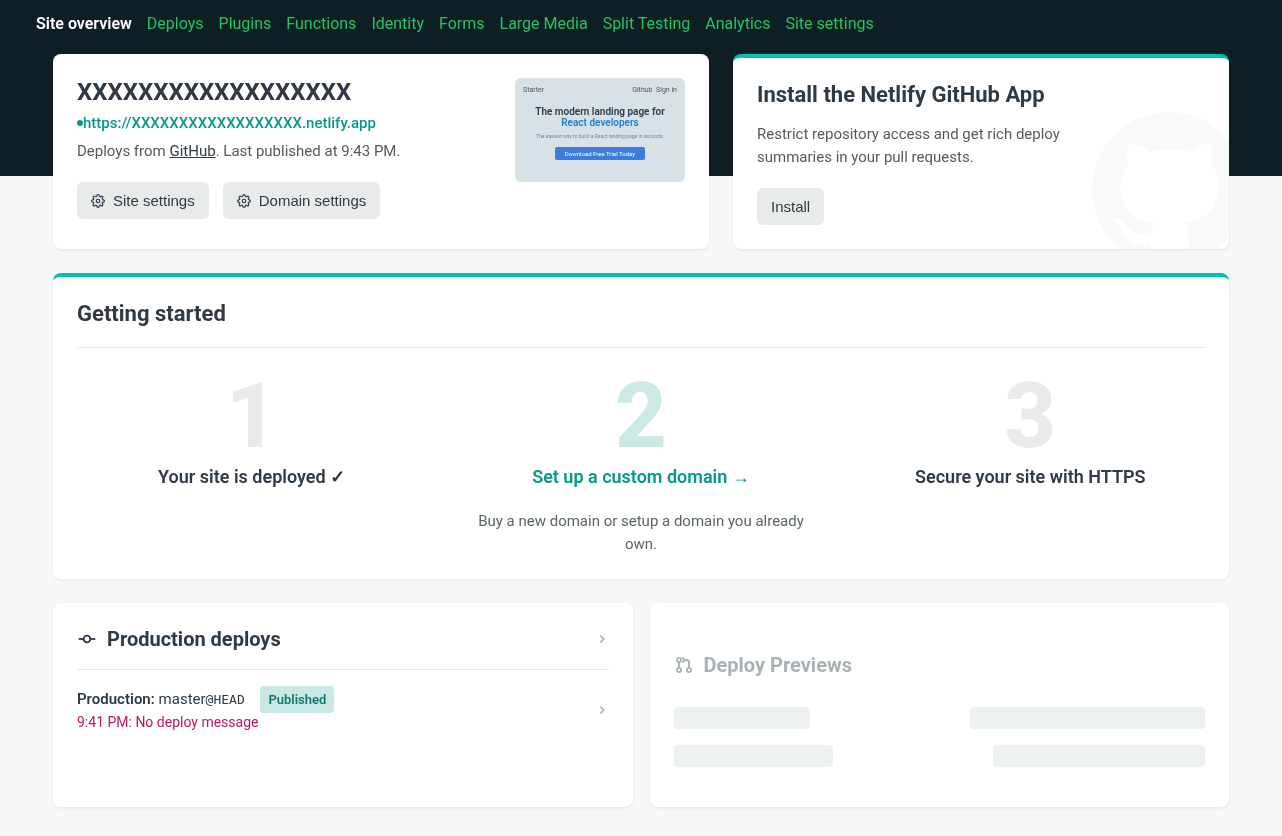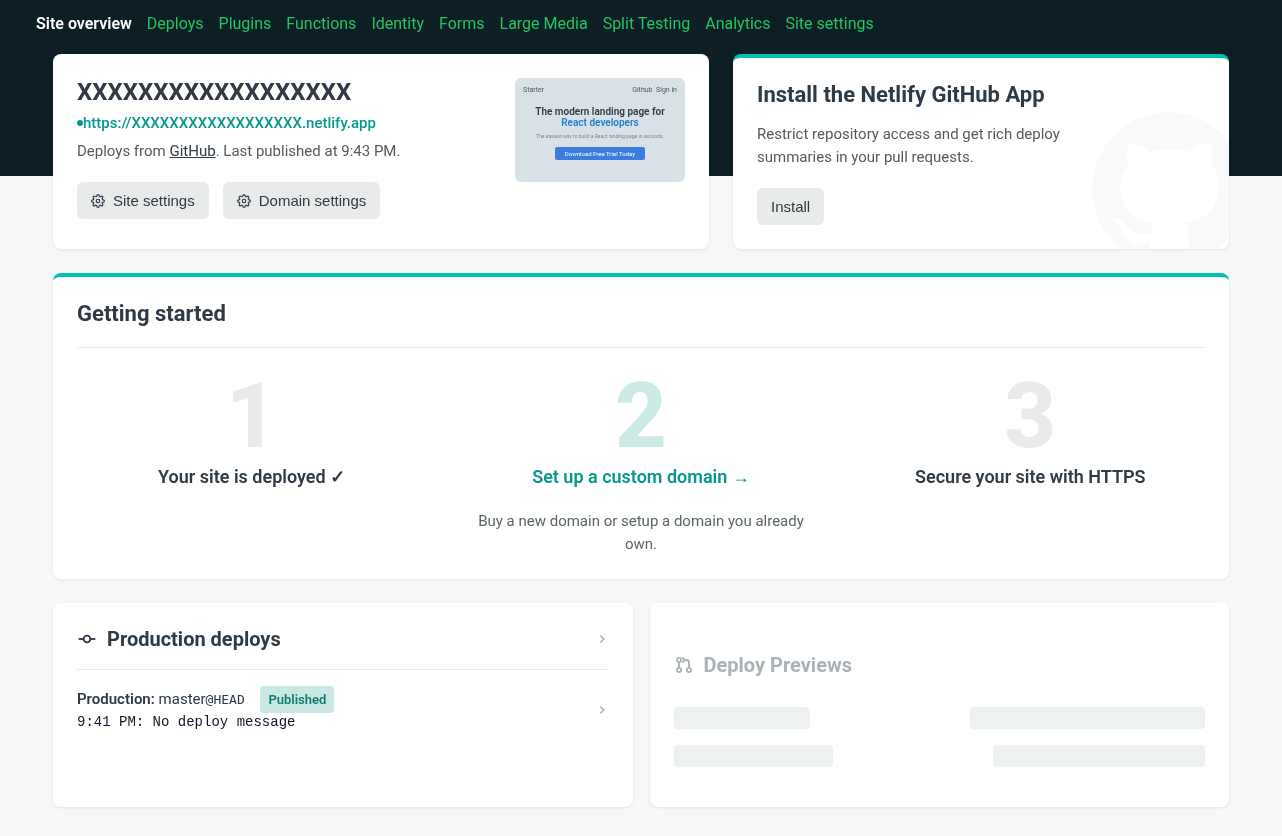--- a/index.html
+++ b/index.html
@@ -195,21 +195,21 @@
   .head-mono { font-family: ui-monospace, Menlo, monospace; font-size:13px; font-weight:400; }
   .badge {
     background: var(--badge-bg);
     color: #0f7a70;
     font-weight:600;
     font-size:13px;
     padding:6px 8px;
     border-radius:4px;
     margin-left:12px;
   }
-  .deploy-meta { color:#0f172a; font-size:14px; margin-top:6px;font-family:Liberation Mono, monospace; }
+  .deploy-meta { color:#be185d; font-size:14px; margin-top:6px; }
   .skeleton {
     height: 22px;
     background: #eef1f2;
     border-radius: 4px;
   }
   .sk-row { display:flex; justify-content:space-between; gap:160px; margin-bottom:16px; }
   .sk-row .skeleton:first-child { width:26%; }
   .sk-row .skeleton:last-child { width:45%; }
   .sk-row2 .skeleton:first-child { width:34%; }
   .sk-row2 .skeleton:last-child { width:45%; }

